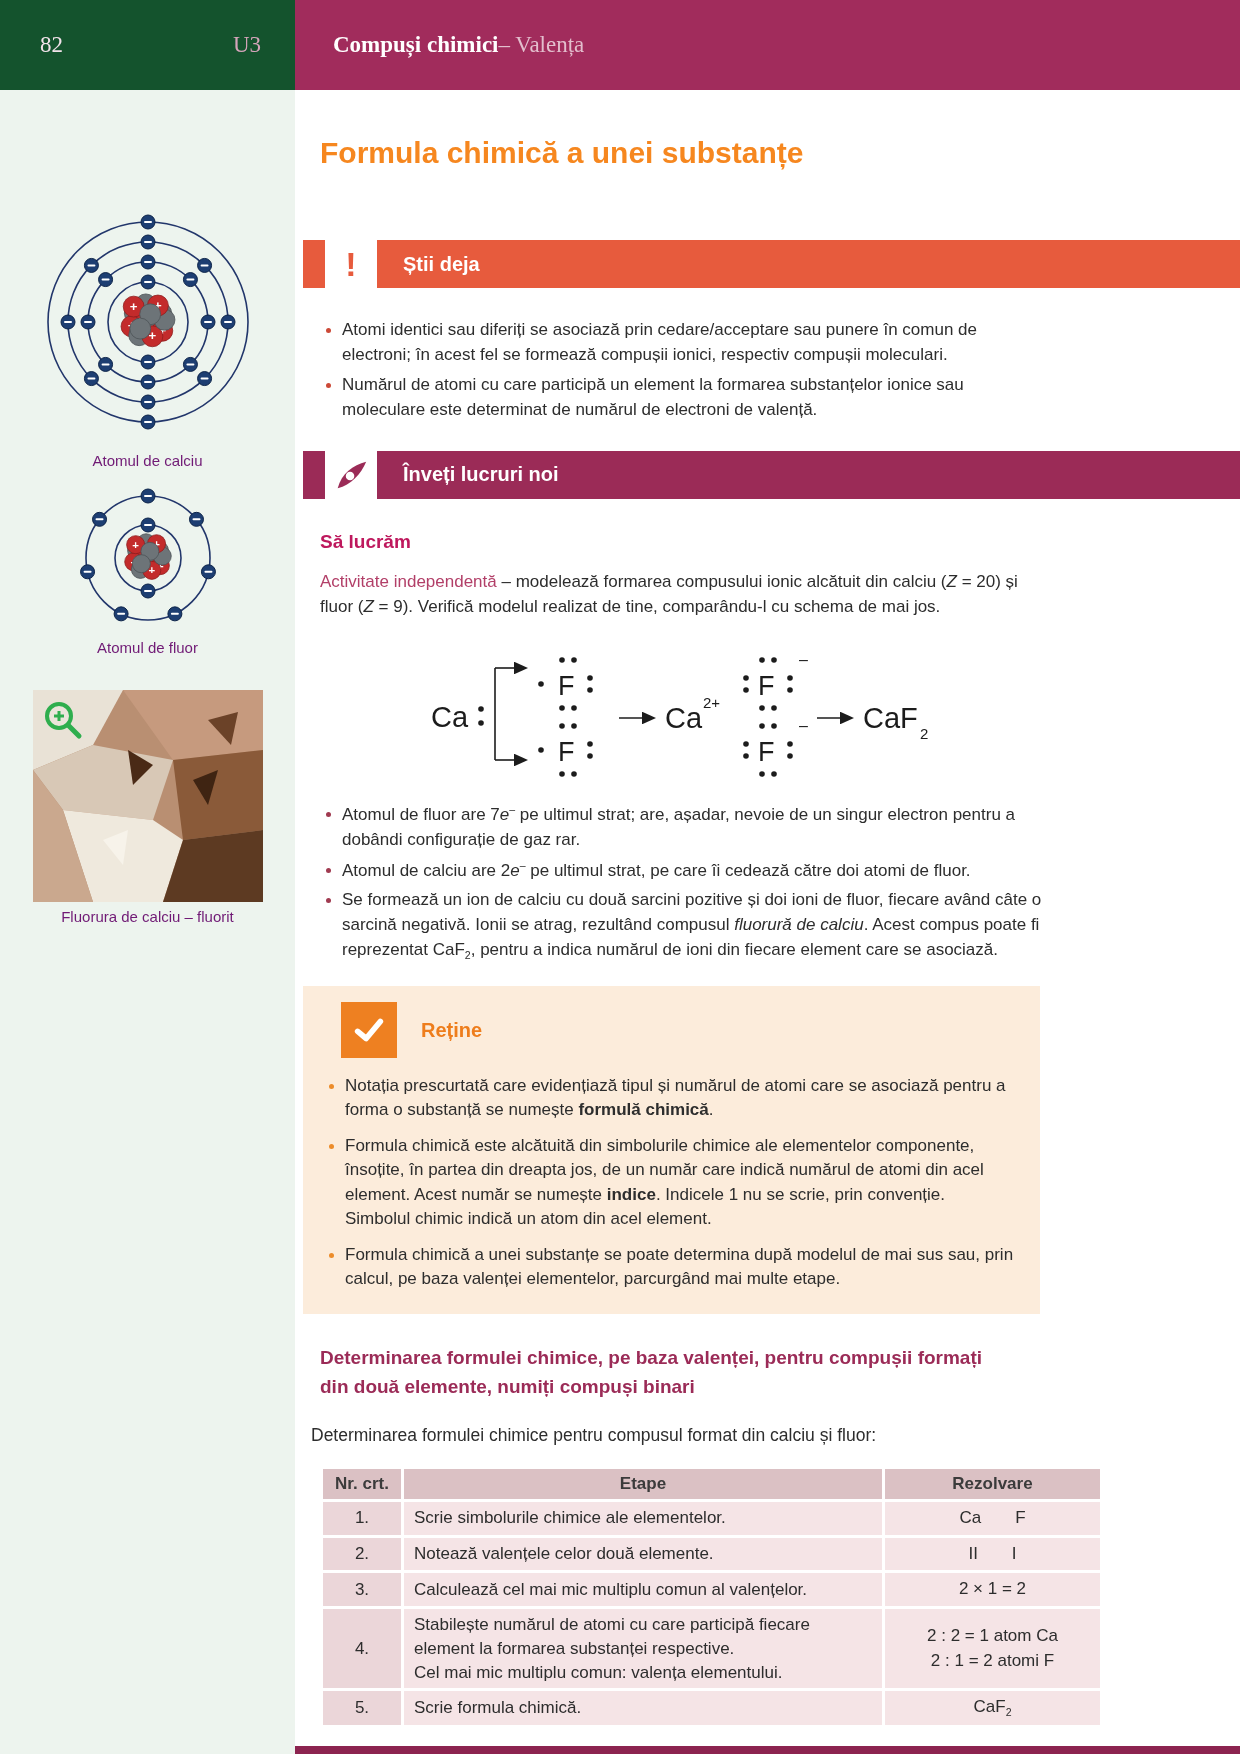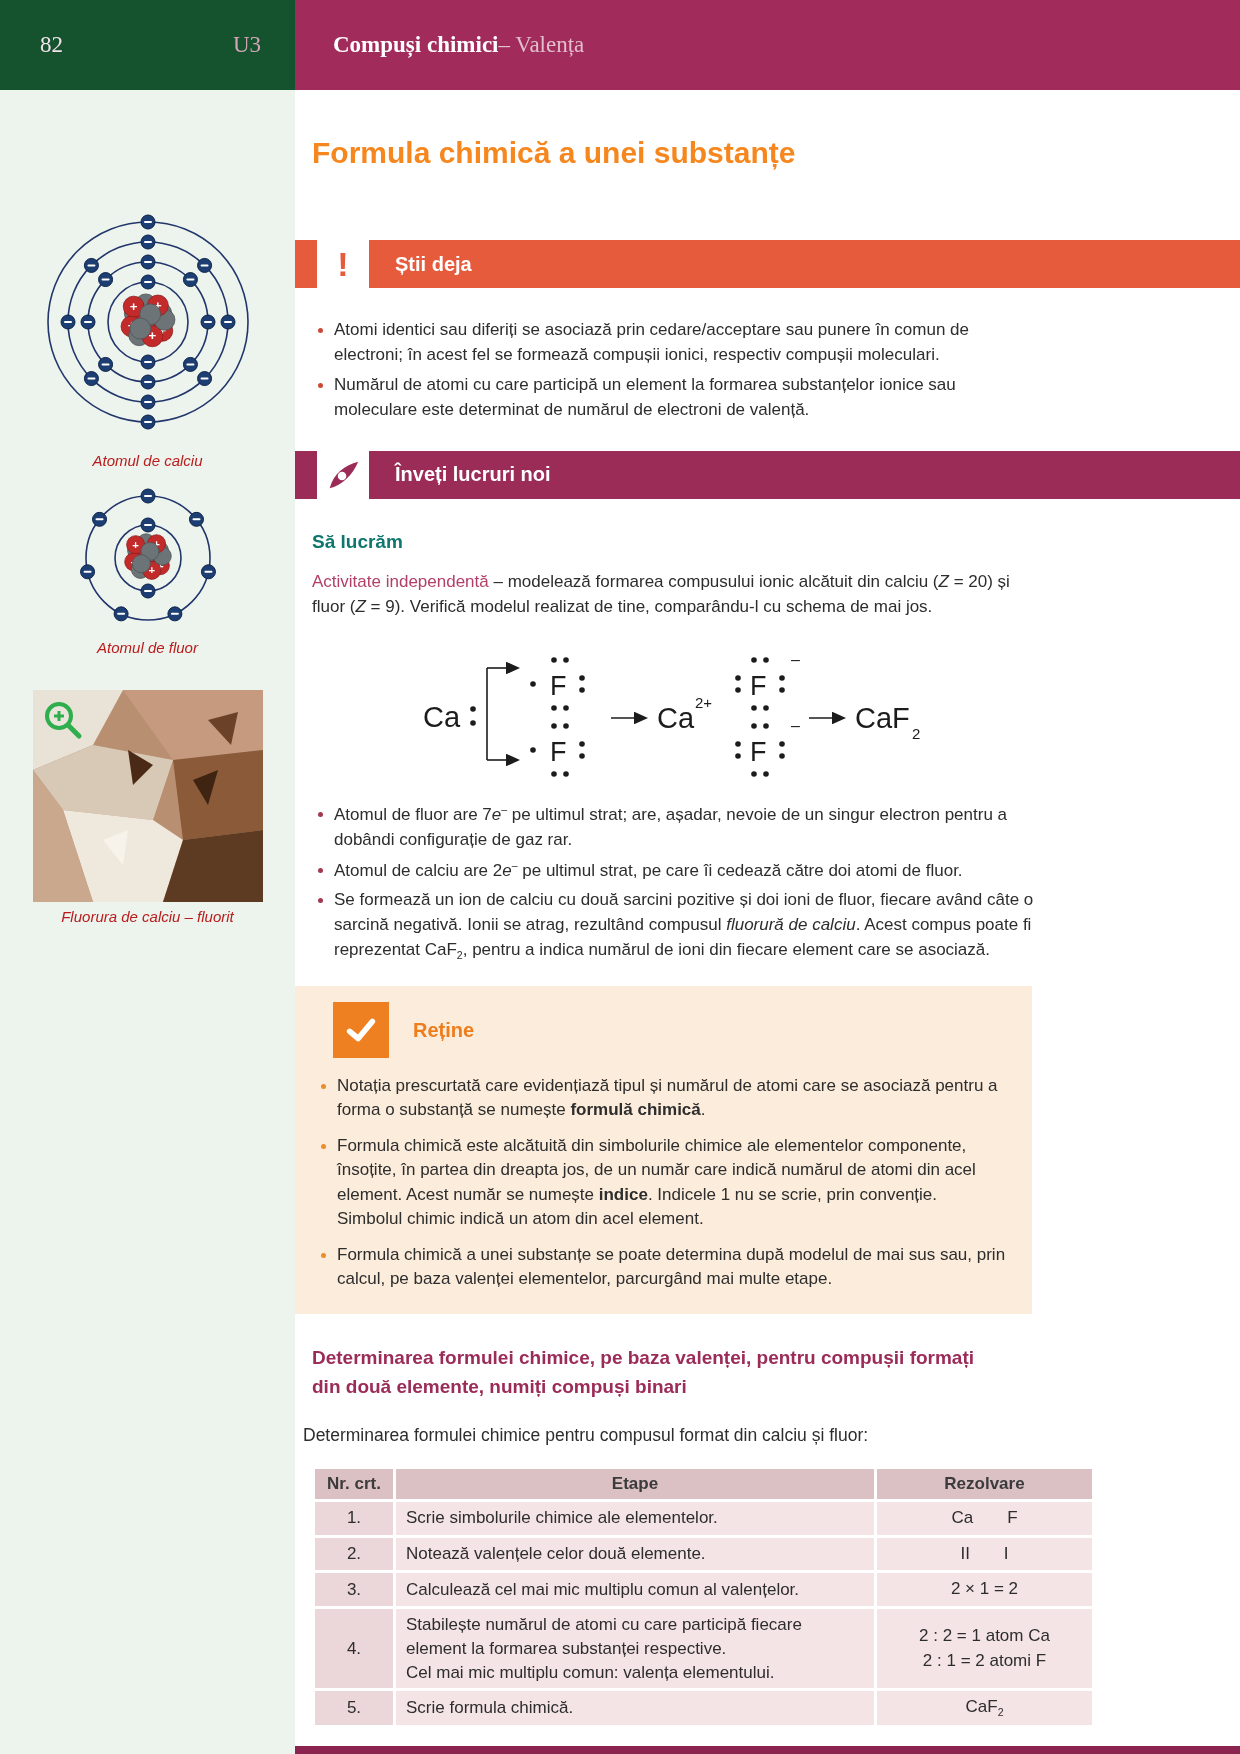--- a/index.html
+++ b/index.html
@@ -11,27 +11,27 @@
   .header-left{width:295px;background:#14532d;display:flex;align-items:center;justify-content:space-between;padding:0 34px 0 40px;box-sizing:border-box;}
   .page-number{color:#f2e2ea;font-size:23px;font-family:"Liberation Serif","DejaVu Serif",serif;}
   .unit-label{color:#d5a4ba;font-size:23px;font-family:"Liberation Serif","DejaVu Serif",serif;}
   .header-right{flex:1;background:#a12c5c;display:flex;align-items:center;padding-left:38px;}
   .chapter-title{font-family:"Liberation Serif","DejaVu Serif",serif;font-size:23px;color:#ffffff;font-weight:bold;}
   .chapter-sub{font-family:"Liberation Serif","DejaVu Serif",serif;font-size:23px;color:#e3becd;font-weight:normal;}
 
   
   .sidebar{position:absolute;top:90px;left:0;width:295px;bottom:0;background:#edf4ee;padding-top:112px;box-sizing:border-box;text-align:center;}
   .fig{margin:0 auto;}
-  .fig-caption{font-size:15px;color:#b91c1c;margin-top:6px;font-style:italic;}
+  .fig-caption{font-size:15px;color:#701a75;margin-top:6px;}
   .photo-wrap{position:relative;width:230px;height:212px;margin:34px auto 0;}
   .photo-wrap svg{display:block;}
   .magnifier{position:absolute;top:8px;left:8px;}
 
   
-  .main{position:absolute;left:295px;top:90px;right:0;bottom:0;overflow:hidden;}
+  .main{position:absolute;left:295px;top:90px;right:0;bottom:0;overflow:hidden;padding-left:8px;}
   .page-title{margin:46px 0 0 17px;font-size:30px;font-weight:bold;color:#f6871f;}
 
   .banner{display:flex;height:48px;margin-top:70px;}
   .banner.maroon{margin-top:28px;}
   .banner .tab{width:22px;}
   .banner.orange .tab,{background:#e75b3d;}
   .banner.orange .tab{background:#e75b3d;}
   .banner.maroon .tab{background:#9b2b57;}
   .banner .ibox{width:52px;background:#ffffff;display:flex;align-items:center;justify-content:center;}
   .banner .bar{flex:1;display:flex;align-items:center;padding-left:26px;color:#ffffff;font-weight:bold;font-size:20px;}
@@ -41,21 +41,21 @@
 
   ul.blist{margin:30px 30px 0 17px;padding:0;max-width:722px;}
   ul.blist li{list-style:none;position:relative;padding-left:22px;margin-bottom:5px;font-size:17px;line-height:1.47;color:#2d2d2d;}
   ul.blist li::before{content:"";position:absolute;left:6px;top:10px;width:5px;height:5px;border-radius:50%;}
   ul.know li::before{background:#cc4937;}
   ul.obs{margin-top:14px;}
   ul.obs li::before{background:#a03a50;}
   .retine ul.blist{margin:16px 26px 0 20px;}
   .retine ul.blist li::before{background:#ec8c2a;}
 
-  .work-heading{margin:32px 0 16px 17px;font-size:19px;font-weight:bold;color:#0f766e;}
+  .work-heading{margin:32px 0 16px 17px;font-size:19px;font-weight:bold;color:#be185d;}
   .activity{margin:16px 30px 0 17px;font-size:17px;line-height:1.5;color:#2d2d2d;max-width:722px;}
   .activity-label{color:#b23f68;}
   sup.s{font-size:0.62em;vertical-align:super;}
   sub.s{font-size:0.62em;vertical-align:sub;}
 
   .diagram-wrap{margin:12px 0 0 112px;width:540px;}
 
   .retine{margin:22px 0 0 0;width:737px;background:#fcecdb;padding:16px 0 18px;box-sizing:border-box;}
   .retine-head{display:flex;align-items:center;gap:24px;padding-left:38px;}
   .check-sq{width:56px;height:56px;background:#ee8021;display:flex;align-items:center;justify-content:center;}

